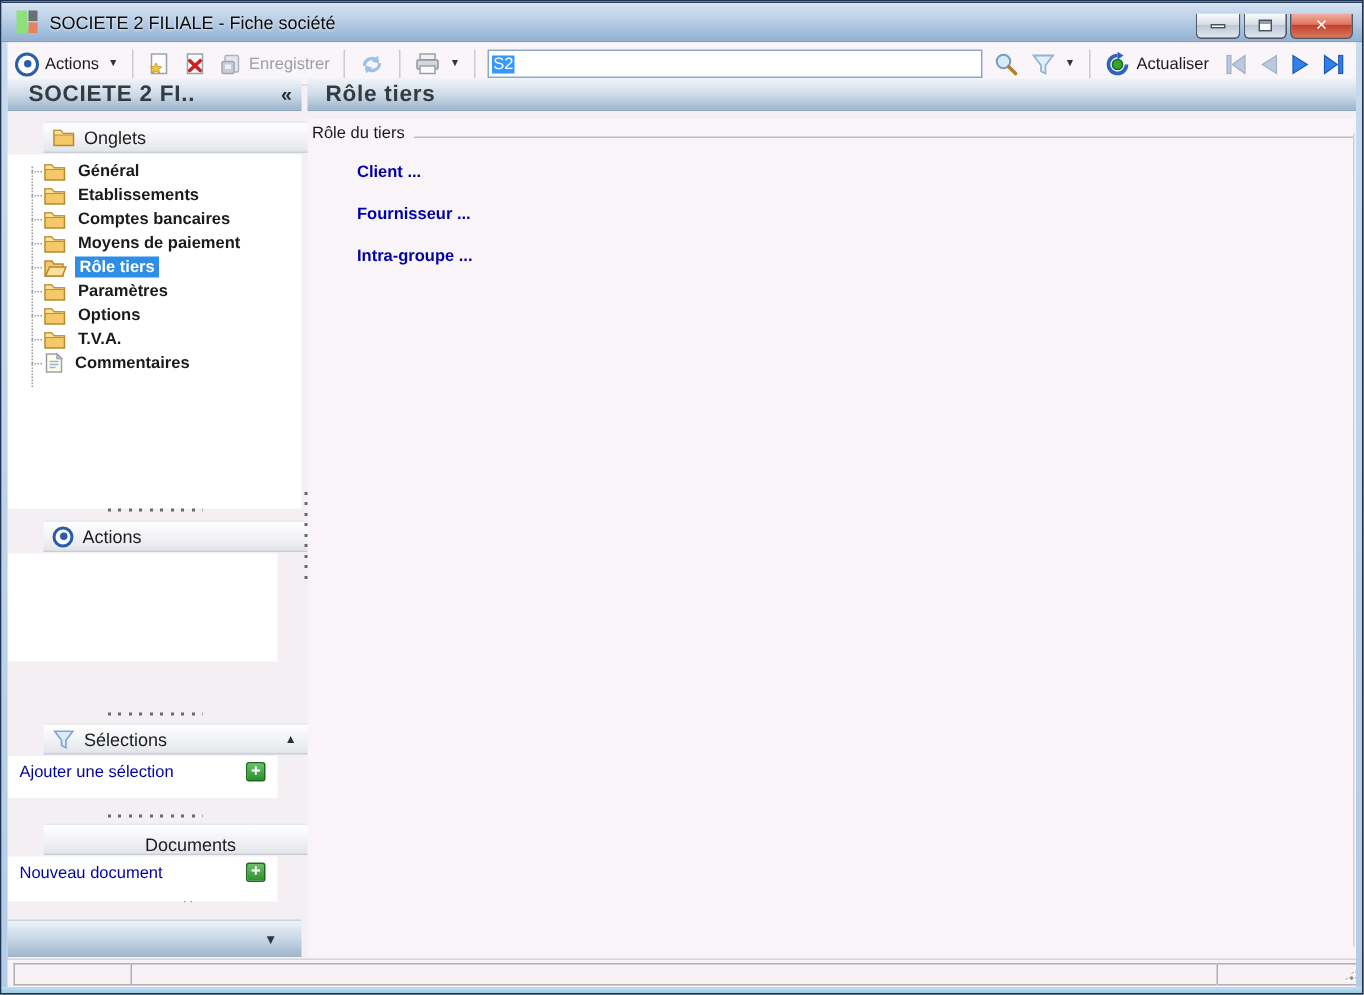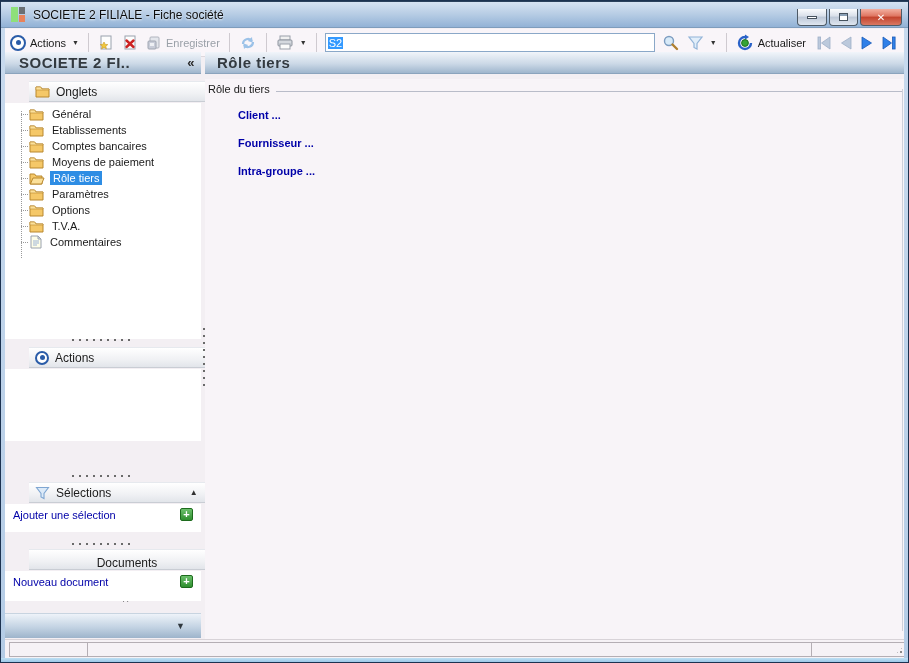--- a/index.html
+++ b/index.html
@@ -72,24 +72,24 @@
     border-top:1px solid #e6e9ee; border-bottom:1px solid #c9cdd4;
     display:flex; align-items:center; gap:6px; padding:0 6px; font-size:12px; color:#1c1c1c; cursor:pointer;margin-left:24px; }
   .sec-header .labels { flex:1; }
   .chev-up { font-size:13px; font-weight:bold; color:#2a2a2a; transform:rotate(90deg); display:inline-block; cursor:pointer; }
   .tri-up { font-size:8px; color:#303030; margin-right:8px; cursor:pointer; }
 
   .tree { position:absolute; left:0; top:22px; width:196px; height:236px; background:#fff; overflow:hidden; padding-top:3px; }
   .tree-rail { position:absolute; left:16px; top:8px; height:147px; border-left:1px dotted #9a9a9a; }
   .tree-row { display:flex; align-items:center; height:16px; position:relative; padding-left:24px; cursor:pointer; }
   .tree-row .stub { position:absolute; left:16px; top:8px; width:7px; border-top:1px dotted #9a9a9a; }
-  .tree-row .label { margin-left:5px; color:#1a1a1a; white-space:nowrap; padding:1px 3px; }
+  .tree-row .label { margin-left:5px; color:#1a1a1a; white-space:nowrap; padding:1px 3px;font-weight:bold; }
   .tree-row.selected .label { background:#2e8de4; color:#fff; }
 
-  .body-panel { position:absolute; left:0; width:196px; background:#fff; }
+  .body-panel { position:absolute; left:0; width:180px; background:#fff; }
   .link-row { display:flex; align-items:center; padding:4px 8px; }
   .nav-link { color:#0000a8; cursor:pointer; }
   .plus-btn { margin-left:auto; width:13px; height:13px; border-radius:2px; border:1px solid #1d6b1d;
     background:linear-gradient(180deg,#6cc06c,#2f8f2f); color:#fff; font-weight:bold; font-size:11px;
     line-height:11px; text-align:center; cursor:pointer; }
 
   .splitter-h { position:absolute; left:58px; width:80px; height:4px;
     background-image:repeating-linear-gradient(90deg,#6a6a6a 0 2px,transparent 2px 7px);
     background-size:63px 2px; background-repeat:no-repeat; background-position:center; cursor:row-resize; }
   .splitter-v { position:absolute; left:201px; top:325px; width:4px; height:66px;

